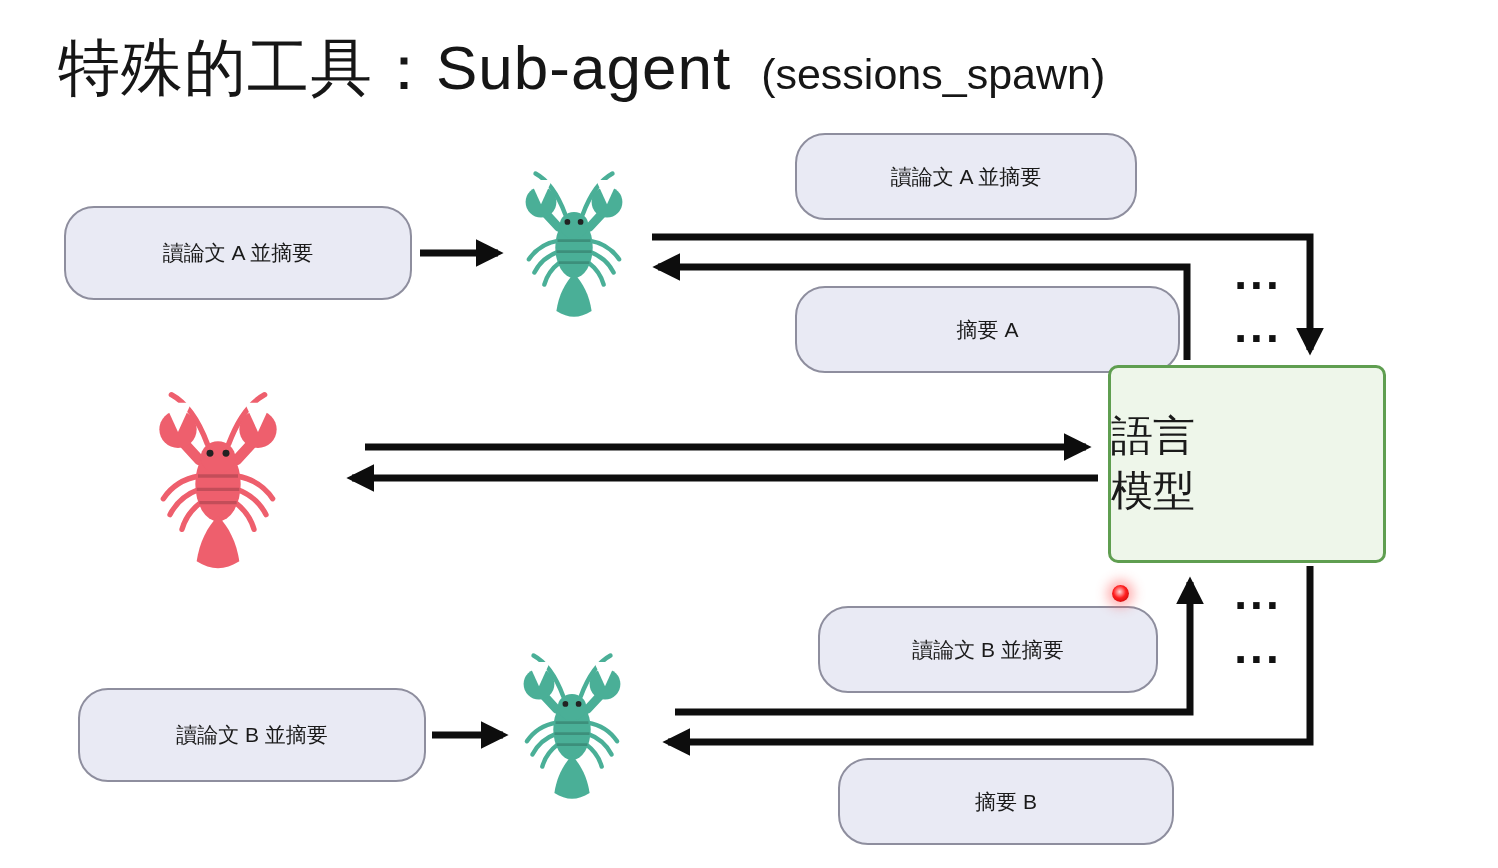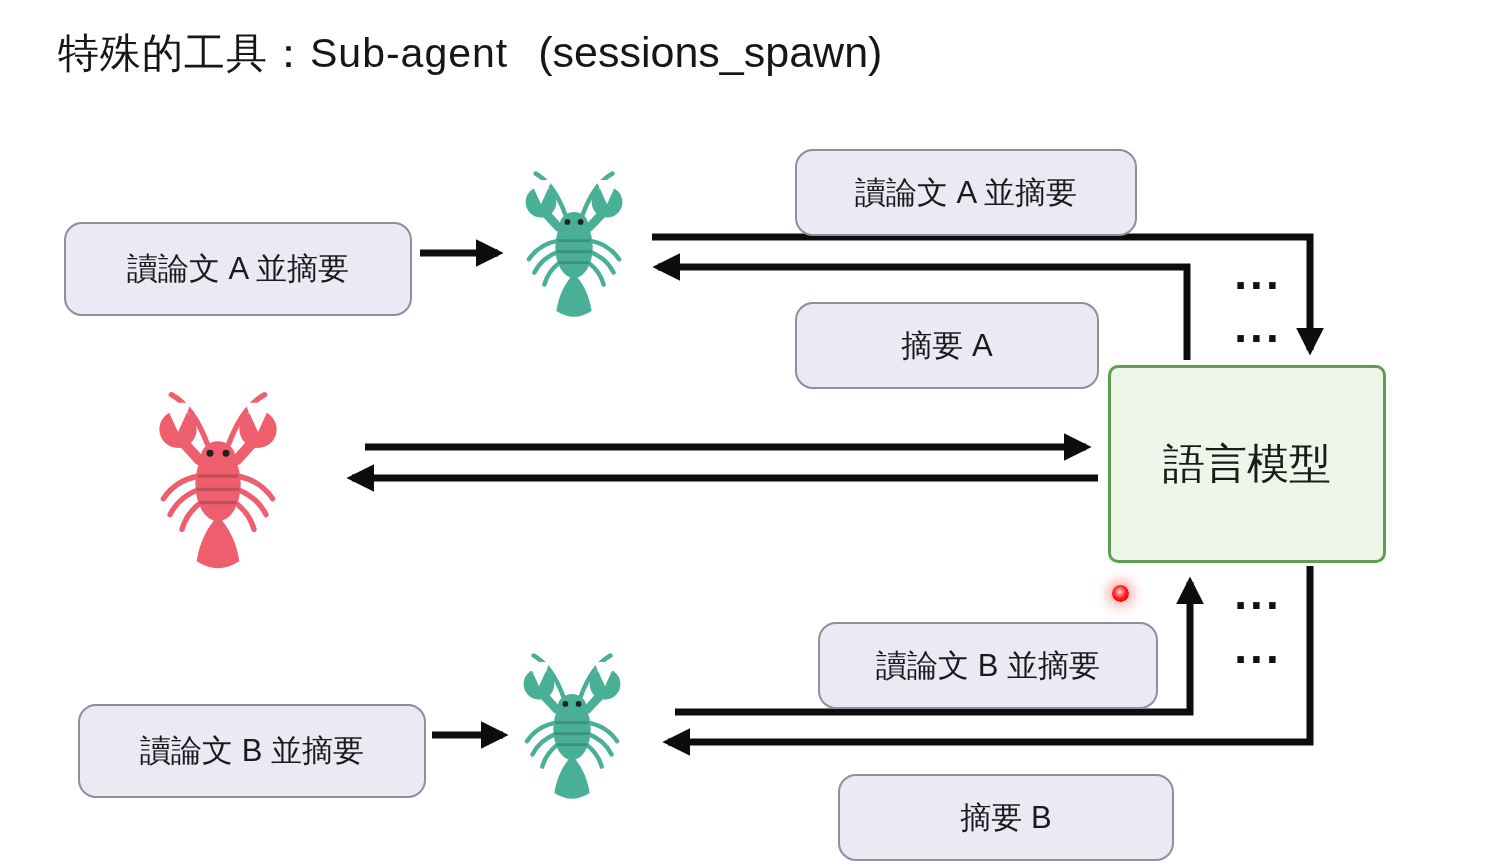--- a/index.html
+++ b/index.html
@@ -18,43 +18,41 @@
   }
   .title-row {
     position: absolute;
     left: 58px;
     top: 26px;
     display: flex;
     align-items: baseline;
     gap: 30px;
     white-space: nowrap;
   }
-  .title-main { font-size: 41px; font-weight: 500; letter-spacing: 1px; color: #161616; }
+  .title-main { font-size: 62px; font-weight: 500; letter-spacing: 1px; color: #161616; }
   .title-sub  { font-size: 43px; font-weight: 400; color: #161616; }
 
   .pill {
     position: absolute;
     display: flex;
     align-items: center;
     justify-content: center;
     background: var(--box-fill, #e9eaf4);
     border: 2px solid var(--box-border, #8e8e9e);
-    border-radius: 18px;
-    font-size: 31px;
+    border-radius: 30px;
+    font-size: 21px;
     white-space: nowrap;
-    margin-top: 16px;
   }
 
   .llm {
     position: absolute;
     left: 1108px; top: 365px;
     width: 278px; height: 198px;
     display: flex;
-    flex-direction: row;
-    align-items: center;
+    flex-direction: column;
     justify-content: center;
     background: var(--llm-fill, #eef6ea);
     border: 3px solid var(--llm-border, #5f9e50);
     border-radius: 10px;
     font-size: 42px;
     line-height: 1.3;
   }
 
   .lobster { position: absolute; }
   .lobster svg { width: 100%; height: auto; display: block; }
@@ -153,21 +151,21 @@
   <div class="pill" style="left:64px; top:206px; width:348px; height:94px;">讀論文 A 並摘要</div>
 
   <div class="lobster lobster-green" style="left:508px; top:168px; width:132px;">
     <svg viewBox="0 0 120 140">
         <use href="#lobster-shape"></use>
       </svg>
   </div>
 
   <div class="pill" style="left:795px; top:133px; width:342px; height:87px;">讀論文 A 並摘要</div>
 
-  <div class="pill" style="left:795px; top:286px; width:304px; height:87px;">摘要 A</div>
+  <div class="pill" style="left:795px; top:286px; width:385px; height:87px;">摘要 A</div>
 
   <div class="lobster lobster-red" style="left:138px; top:388px; width:160px;">
     <svg viewBox="0 0 120 140">
         <use href="#lobster-shape"></use>
       </svg>
   </div>
 
   <div class="llm">
     <span>語言</span>
     <span>模型</span>

